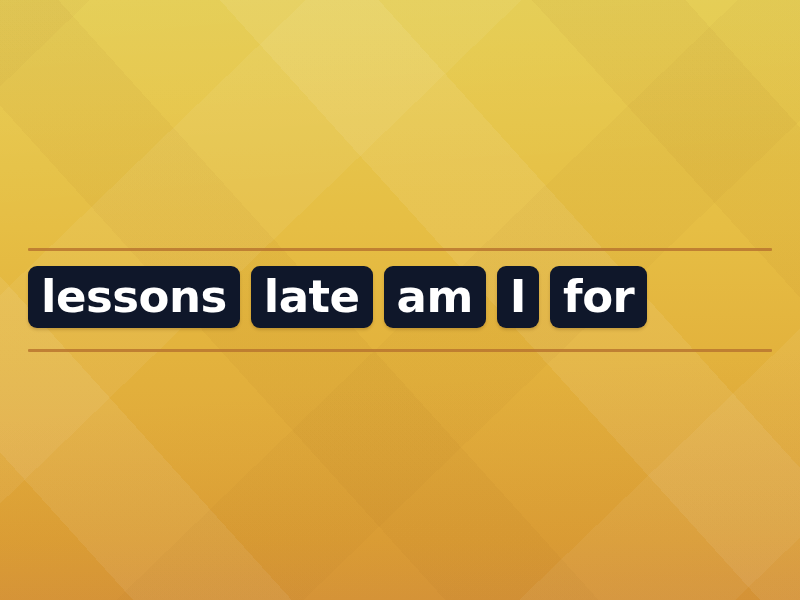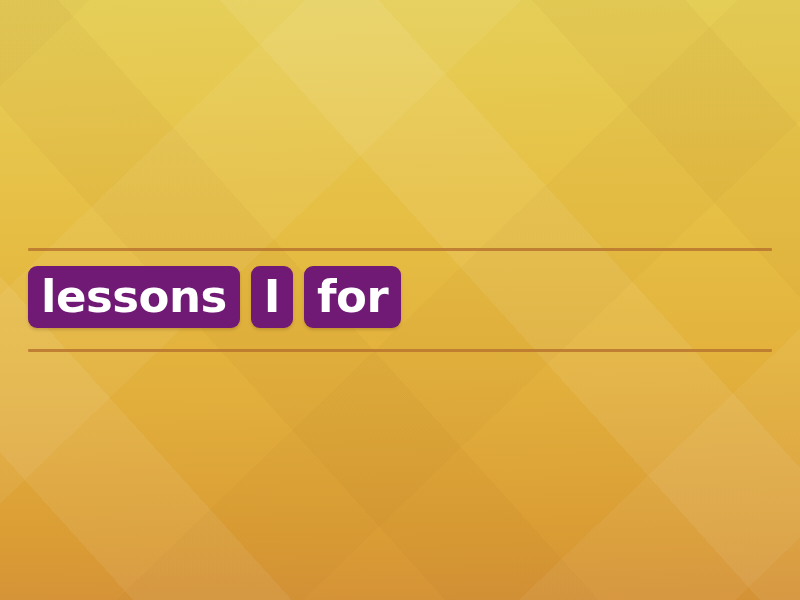--- a/index.html
+++ b/index.html
@@ -96,21 +96,21 @@
     position: absolute;
     left: 0;
     top: 20px;
     height: 62px;
     display: flex;
     align-items: stretch;
     gap: 11px;
   }
 
   .tile {
-    background: #701a75;
+    background: #0f172a;
     border-radius: 9px;
     display: flex;
     align-items: center;
     justify-content: center;
     padding: 8px 13px;
     box-shadow: 0 2px 3px rgba(90,55,10,0.22);
     box-sizing: border-box;
   }
   .tile-label {
     color: #ffffff;
@@ -135,20 +135,26 @@
 
   <div class="strip">
     <div class="rule rule-top"></div>
     <div class="rule rule-bottom"></div>
 
     <div class="tiles">
       <div class="tile">
         <span class="tile-label">lessons</span>
       </div>
       <div class="tile">
+        <span class="tile-label">late</span>
+      </div>
+      <div class="tile">
+        <span class="tile-label">am</span>
+      </div>
+      <div class="tile">
         <span class="tile-label">I</span>
       </div>
       <div class="tile">
         <span class="tile-label">for</span>
       </div>
     </div>
   </div>
 
 </div>
 

